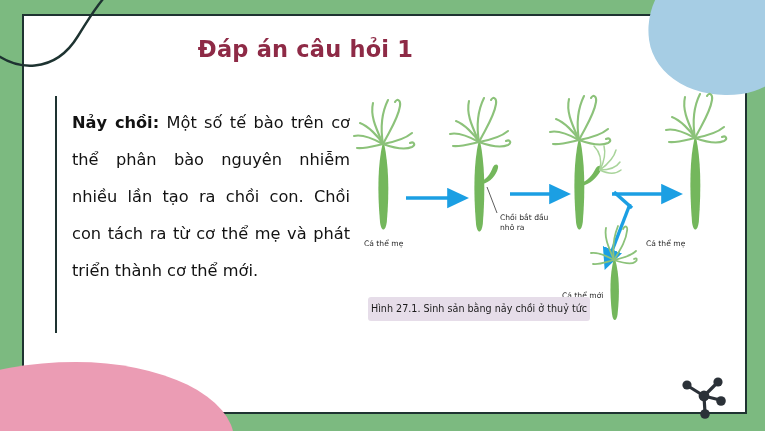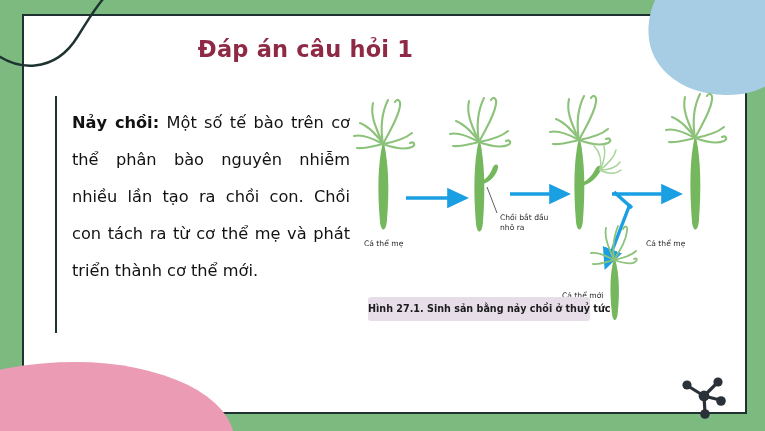--- a/index.html
+++ b/index.html
@@ -105,21 +105,20 @@
   }
   .caption-text {
     position: absolute;
     left: 0; top: 0;
     width: 222px; height: 24px;
     line-height: 24px;
     text-align: center;
     font-size: 9.6px;
     color: #1b1b1b;
     white-space: nowrap;
-    font-weight: bold;
   }
 
   
   .molecule {
     position: absolute;
     left: 676px; top: 372px;
     width: 56px; height: 48px;
   }
 </style>
 </head>

